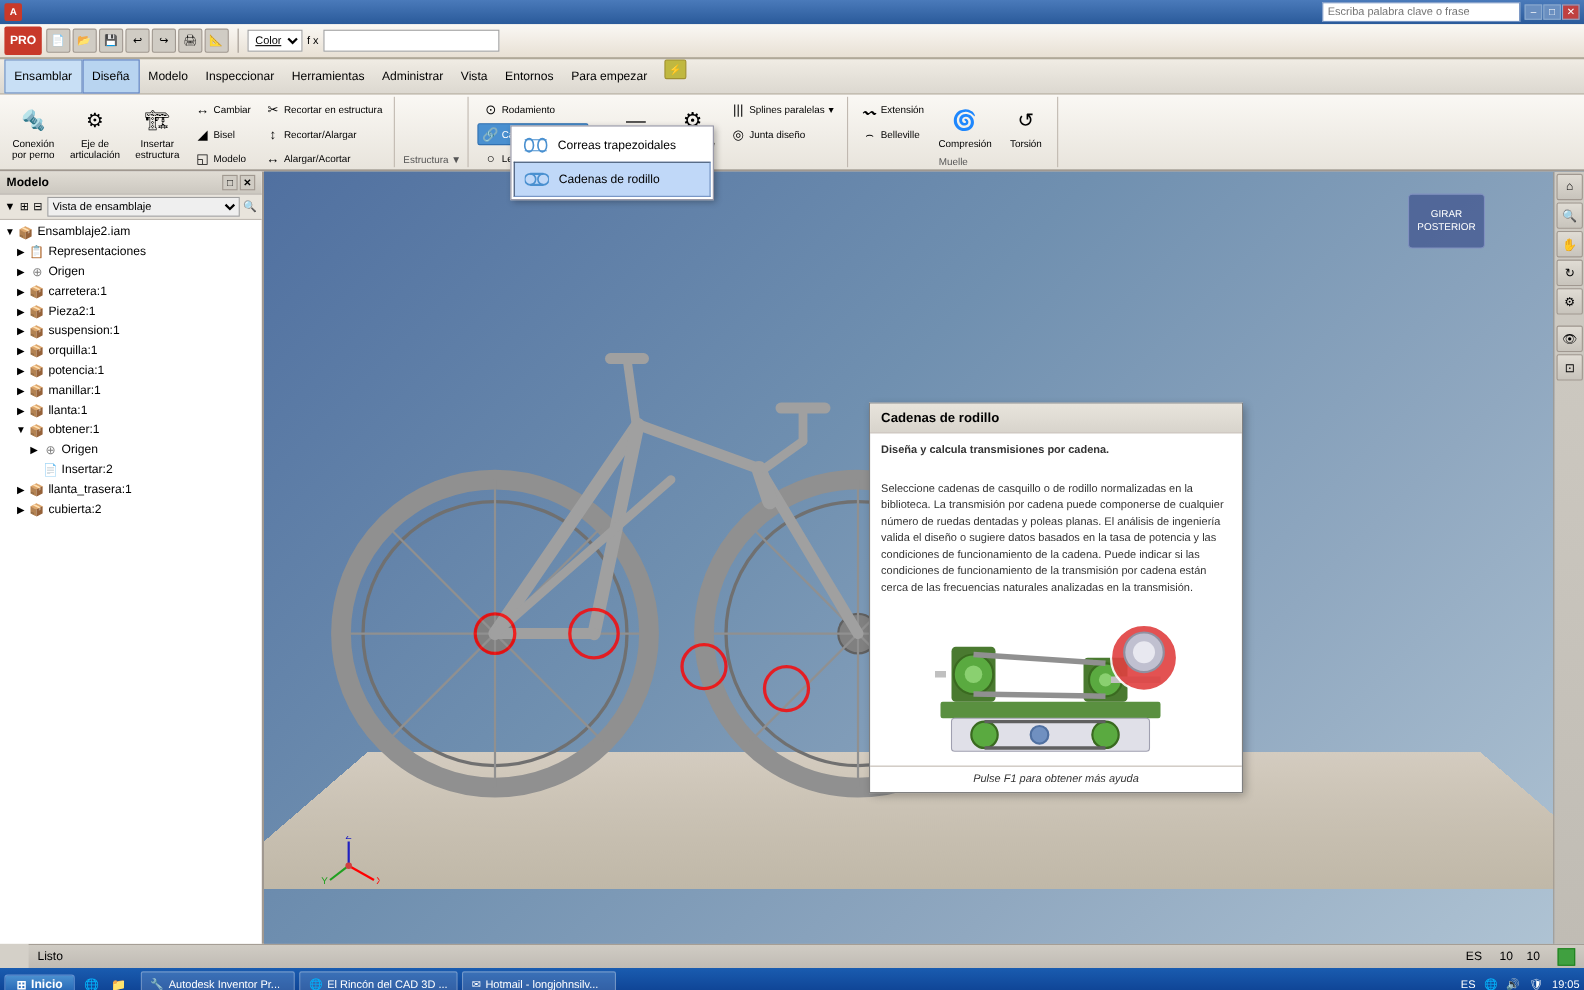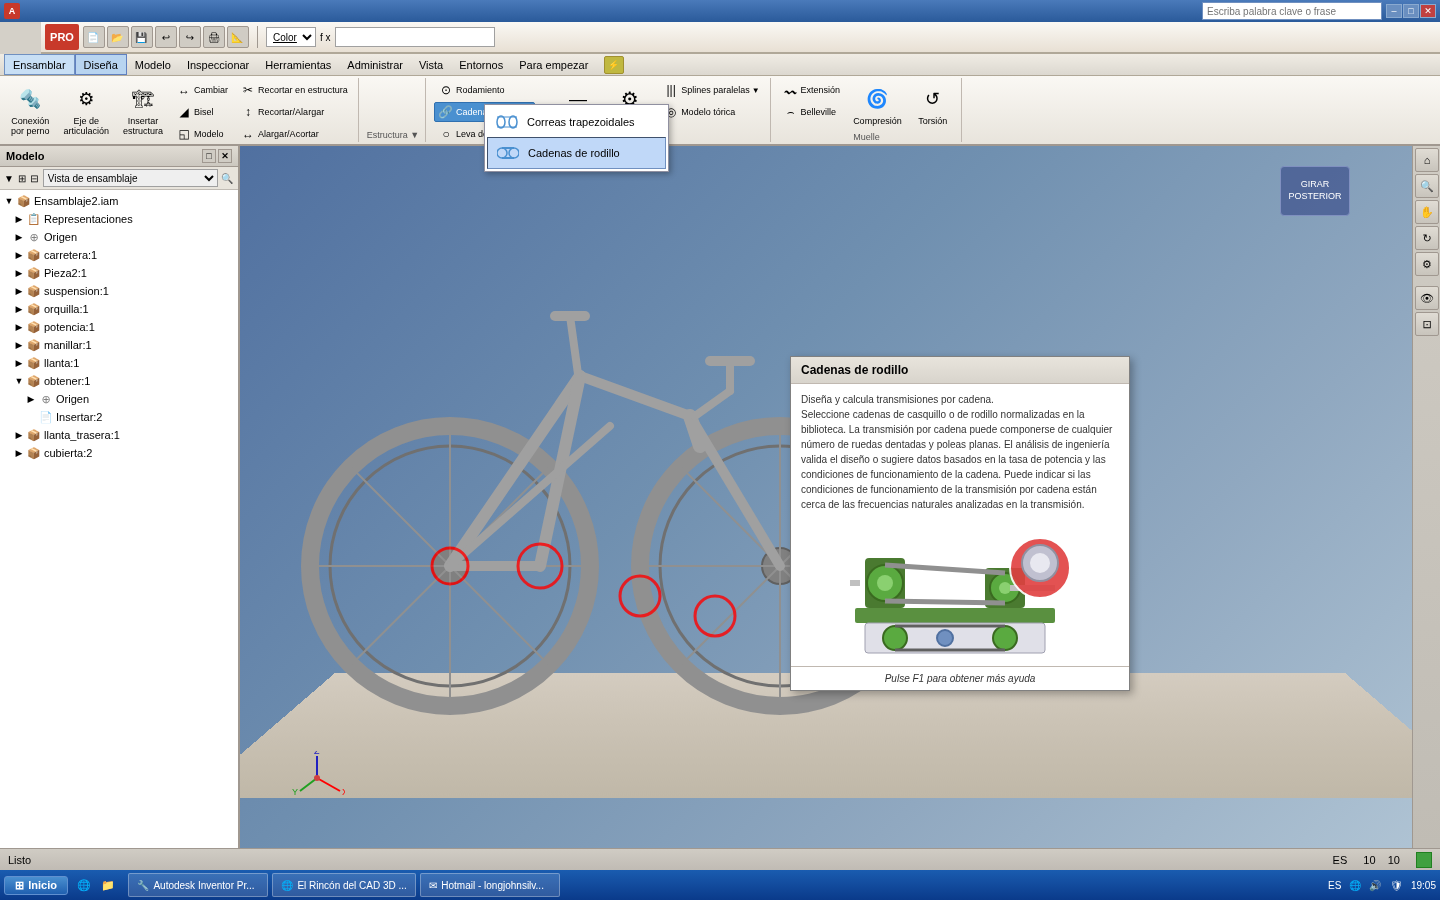--- a/index.html
+++ b/index.html
@@ -16,23 +16,23 @@
       color: white;
       font-size: 11px;
     }
     .title-bar-left { display: flex; align-items: center; gap: 4px; }
     .title-bar-title { flex: 1; text-align: center; font-size: 11px; }
     .title-bar-btn { width: 16px; height: 14px; background: #6a8fc0; border: 1px solid #8aaad0; color: white; font-size: 9px; display: flex; align-items: center; justify-content: center; cursor: pointer; }
 
     
     .menu-bar {
       background: linear-gradient(to bottom, #f0ece4, #dcd8d0);
-      height: 22px;
-      display: flex;
-      align-items: center;
+      height: 32px;
+      display: flex;
+      align-items: flex-start;
       border-bottom: 1px solid #b0a898;
       padding: 0 4px;
     }
     .menu-item {
       padding: 2px 8px;
       cursor: pointer;
       font-size: 11px;
       color: #000;
       height: 100%;
       display: flex;
@@ -42,21 +42,20 @@
 
     
     .toolbar-area {
       background: linear-gradient(to bottom, #faf8f4, #e8e0d4);
       border-bottom: 2px solid #b0a898;
       display: flex;
       align-items: stretch;
       min-height: 30px;
       padding: 2px 4px;
       gap: 4px;
-      margin-left: 41px;
     }
     .toolbar-icon { width: 22px; height: 22px; background: #d0ccc4; border: 1px solid #a09890; display: flex; align-items: center; justify-content: center; cursor: pointer; font-size: 10px; border-radius: 2px; }
     .toolbar-sep { width: 1px; background: #a09890; margin: 2px 4px; }
     .dropdown-sm { height: 20px; font-size: 10px; background: white; border: 1px solid #a0a0a0; padding: 0 2px; min-width: 50px; text-decoration: underline; }
 
     
     .ribbon-content {
       background: linear-gradient(to bottom, #faf8f4, #e8e4dc);
       border-bottom: 2px solid #a09890;
       display: flex;
@@ -230,20 +229,21 @@
     
     .status-bar {
       height: 22px;
       background: linear-gradient(to bottom, #d0ccc4, #c0bbb4);
       border-top: 1px solid #a09890;
       display: flex;
       align-items: center;
       padding: 0 8px;
       gap: 8px;
       font-size: 11px;
+      margin-left: 26px;
     }
     .status-right {
       margin-left: auto;
       display: flex;
       align-items: center;
       gap: 16px;
     }
 
     
     .taskbar {
@@ -473,21 +473,21 @@
         <div class="ribbon-btn-label">Engranaje<br>recto</div>
       </div>
       <div style="display:flex;flex-direction:column;gap:2px;">
         <div class="ribbon-btn-sm">
           <div class="icon-sm">|||</div>
           <span>Splines paralelas</span>
           <span style="font-size:8px;">▼</span>
         </div>
         <div class="ribbon-btn-sm">
           <div class="icon-sm">◎</div>
-          <span>Modelo tórica</span>
+          <span>Junta diseño</span>
         </div>
       </div>
     </div>
   </div>
 
   <div class="ribbon-group">
     <div class="ribbon-group-content">
       <div style="display:flex;flex-direction:column;gap:2px;">
         <div class="ribbon-btn-sm">
           <div class="icon-sm">〰</div>
@@ -503,21 +503,21 @@
         <div class="ribbon-btn-label">Compresión</div>
       </div>
       <div class="ribbon-btn">
         <div class="icon">↺</div>
         <div class="ribbon-btn-label">Torsión</div>
       </div>
     </div>
     <div class="ribbon-group-label">Muelle</div>
   </div>
 
-  <div class="cadenas-dropdown" style="top:28px;left:484px;">
+  <div class="cadenas-dropdown" style="top:28px;left:464px;">
     <div class="cadena-item">
       <div class="cadena-icon">
         <svg width="22" height="18">
             <ellipse cx="5" cy="9" rx="4" ry="6" fill="none" stroke="#4a90d0" stroke-width="1.5"></ellipse>
             <ellipse cx="17" cy="9" rx="4" ry="6" fill="none" stroke="#4a90d0" stroke-width="1.5"></ellipse>
             <line x1="1" y1="4" x2="21" y2="4" stroke="#4a90d0" stroke-width="1"></line>
             <line x1="1" y1="14" x2="21" y2="14" stroke="#4a90d0" stroke-width="1"></line>
           </svg>
       </div>
       <span>Correas trapezoidales</span>
@@ -708,21 +708,21 @@
       <div class="right-btn">✋</div>
       <div class="right-btn">↻</div>
       <div class="right-btn">⚙</div>
       <div class="right-btn" style="margin-top:8px;">👁</div>
       <div class="right-btn">⊡</div>
     </div>
 
     <div class="tooltip-popup">
       <div class="tooltip-title">Cadenas de rodillo</div>
       <div class="tooltip-body">
-        <p style="font-weight:normal;margin-bottom:0;">Diseña y calcula transmisiones por cadena.</p>
+        <p style="font-weight:bold;margin-bottom:20px;">Diseña y calcula transmisiones por cadena.</p>
         <p>Seleccione cadenas de casquillo o de rodillo normalizadas en la biblioteca. La transmisión por cadena puede componerse de cualquier número de ruedas dentadas y poleas planas. El análisis de ingeniería valida el diseño o sugiere datos basados en la tasa de potencia y las condiciones de funcionamiento de la cadena. Puede indicar si las condiciones de funcionamiento de la transmisión por cadena están cerca de las frecuencias naturales analizadas en la transmisión.</p>
       </div>
       <div class="tooltip-image">
 
         <svg width="230" height="130">
 
           <rect x="10" y="80" width="200" height="15" rx="2" fill="#5a9040"></rect>
 
           <rect x="20" y="30" width="40" height="50" rx="4" fill="#4a7a30"></rect>
           <circle cx="40" cy="55" r="18" fill="#5aaa40" stroke="#3a6a20" stroke-width="2"></circle>

